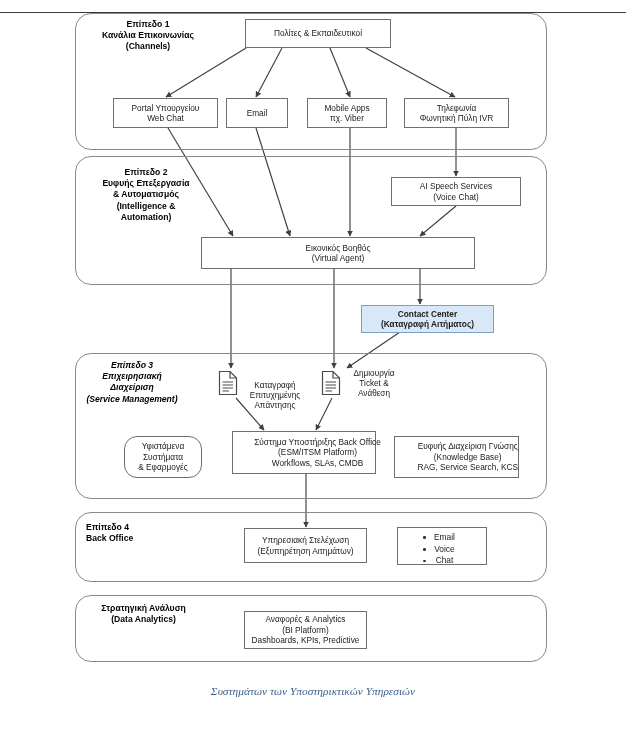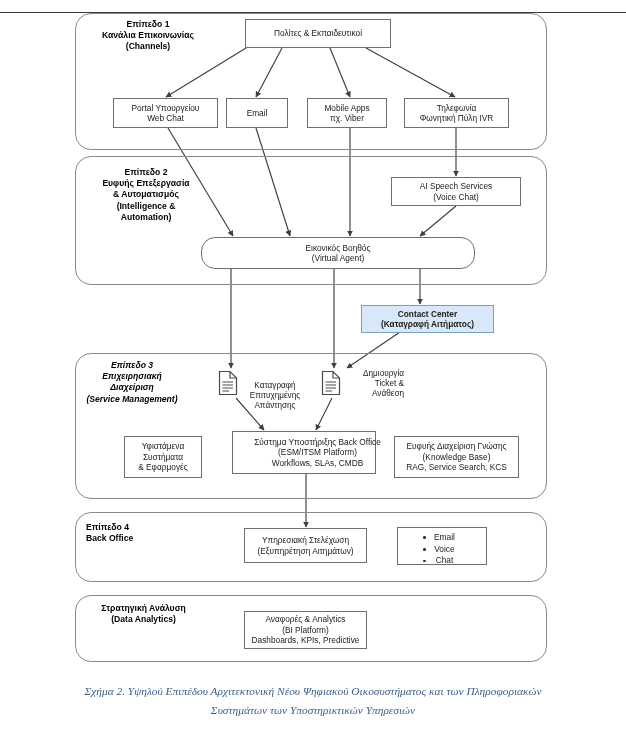--- a/index.html
+++ b/index.html
@@ -122,21 +122,21 @@
     <div>Automation)</div>
   </div>
 
   <div class="node" style="left:391px; top:177px; width:130px; height:29px;">
     <div>
       <div>AI Speech Services</div>
       <div>(Voice Chat)</div>
     </div>
   </div>
 
-  <div class="node" style="left:201px; top:237px; width:274px; height:32px;border-radius:14px;">
+  <div class="node" style="left:201px; top:237px; width:274px; height:32px;">
     <div>
       <div>Εικονικός Βοηθός</div>
       <div>(Virtual Agent)</div>
     </div>
   </div>
 
   <div class="node blue" style="left:361px; top:305px; width:133px; height:28px;">
     <div>
       <div>Contact Center</div>
       <div class="sub">(Καταγραφή Αιτήματος)</div>
@@ -170,43 +170,43 @@
   <svg width="20" height="26" style="left:321px; top:370px;">
     <path d="M1.5 1.5 H12 L18.5 8 V24.5 H1.5 Z" fill="#fff" stroke="#4a4a4a" stroke-width="1.2"></path>
     <path d="M12 1.5 V8 H18.5" fill="none" stroke="#4a4a4a" stroke-width="1.2"></path>
     <g stroke="#4a4a4a" stroke-width="1">
       <line x1="4.5" y1="12" x2="15" y2="12"></line>
       <line x1="4.5" y1="15" x2="15" y2="15"></line>
       <line x1="4.5" y1="18" x2="15" y2="18"></line>
       <line x1="4.5" y1="21" x2="11" y2="21"></line>
     </g>
   </svg>
-  <div class="tasklabel" style="left:344px; top:369px; width:60px;text-align:right;">
+  <div class="tasklabel" style="left:344px; top:369px; width:60px;">
     <div>Δημιουργία</div>
     <div>Ticket &amp;</div>
     <div>Ανάθεση</div>
   </div>
 
-  <div class="node" style="left:124px; top:436px; width:78px; height:42px;">
+  <div class="node" style="left:124px; top:436px; width:78px; height:42px;border-radius:13px;">
     <div>
       <div>Υφιστάμενα</div>
       <div>Συστήματα</div>
       <div>&amp; Εφαρμογές</div>
     </div>
   </div>
 
   <div class="node" style="left:232px; top:431px; width:144px; height:43px;padding-left:27px;">
     <div>
       <div class="nowrap">Σύστημα Υποστήριξης Back Office</div>
       <div>(ESM/ITSM Platform)</div>
       <div>Workflows, SLAs, CMDB</div>
     </div>
   </div>
 
-  <div class="node" style="left:394px; top:436px; width:125px; height:42px;">
+  <div class="node" style="left:394px; top:436px; width:125px; height:42px;justify-content:flex-end;">
     <div>
       <div>Ευφυής Διαχείριση Γνώσης</div>
       <div>(Knowledge Base)</div>
       <div>RAG, Service Search, KCS</div>
     </div>
   </div>
 
   <div class="layer" style="left:75px; top:512px; width:470px; height:68px;"></div>
   <div class="layerlabel" style="left:86px; top:522px; width:94px; text-align:left;">
     <div>Επίπεδο 4</div>
@@ -236,17 +236,16 @@
 
   <div class="node" style="left:244px; top:611px; width:123px; height:38px;">
     <div>
       <div>Αναφορές &amp; Analytics</div>
       <div>(BI Platform)</div>
       <div>Dashboards, KPIs, Predictive</div>
     </div>
   </div>
 
   <div class="caption">
-    <div>Σχήμα 2. Υψηλού Επιπέδου Αρχιτεκτονική Νέου Ψηφιακού Οικοσυστήματος και των Πληροφοριακών</div>
     <div>Συστημάτων των Υποστηρικτικών Υπηρεσιών</div>
   </div>
 
 </div>
 
 </body></html>

